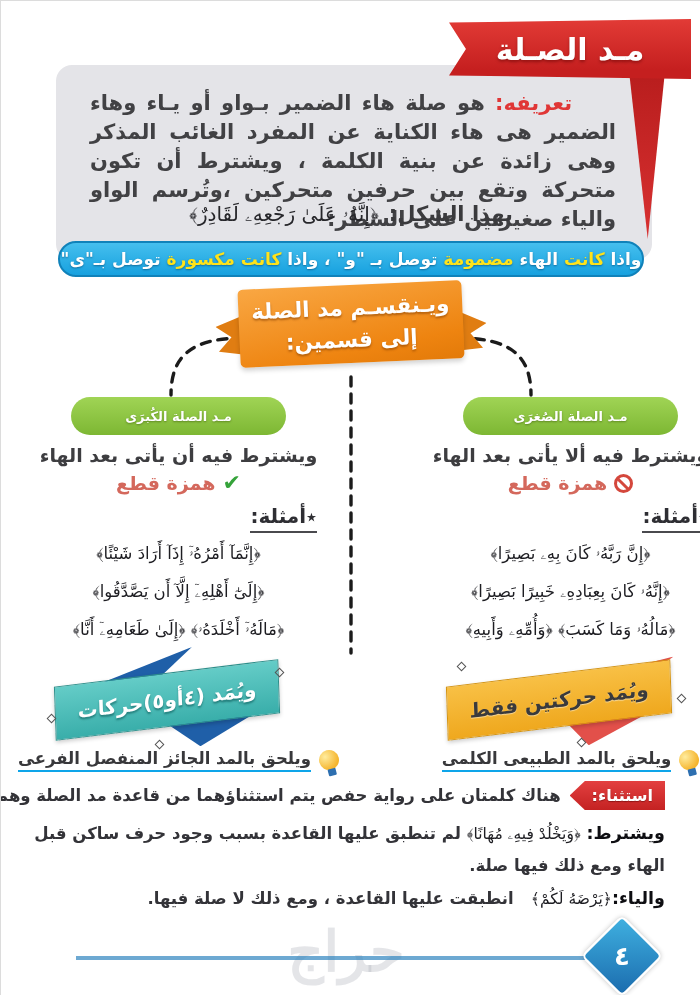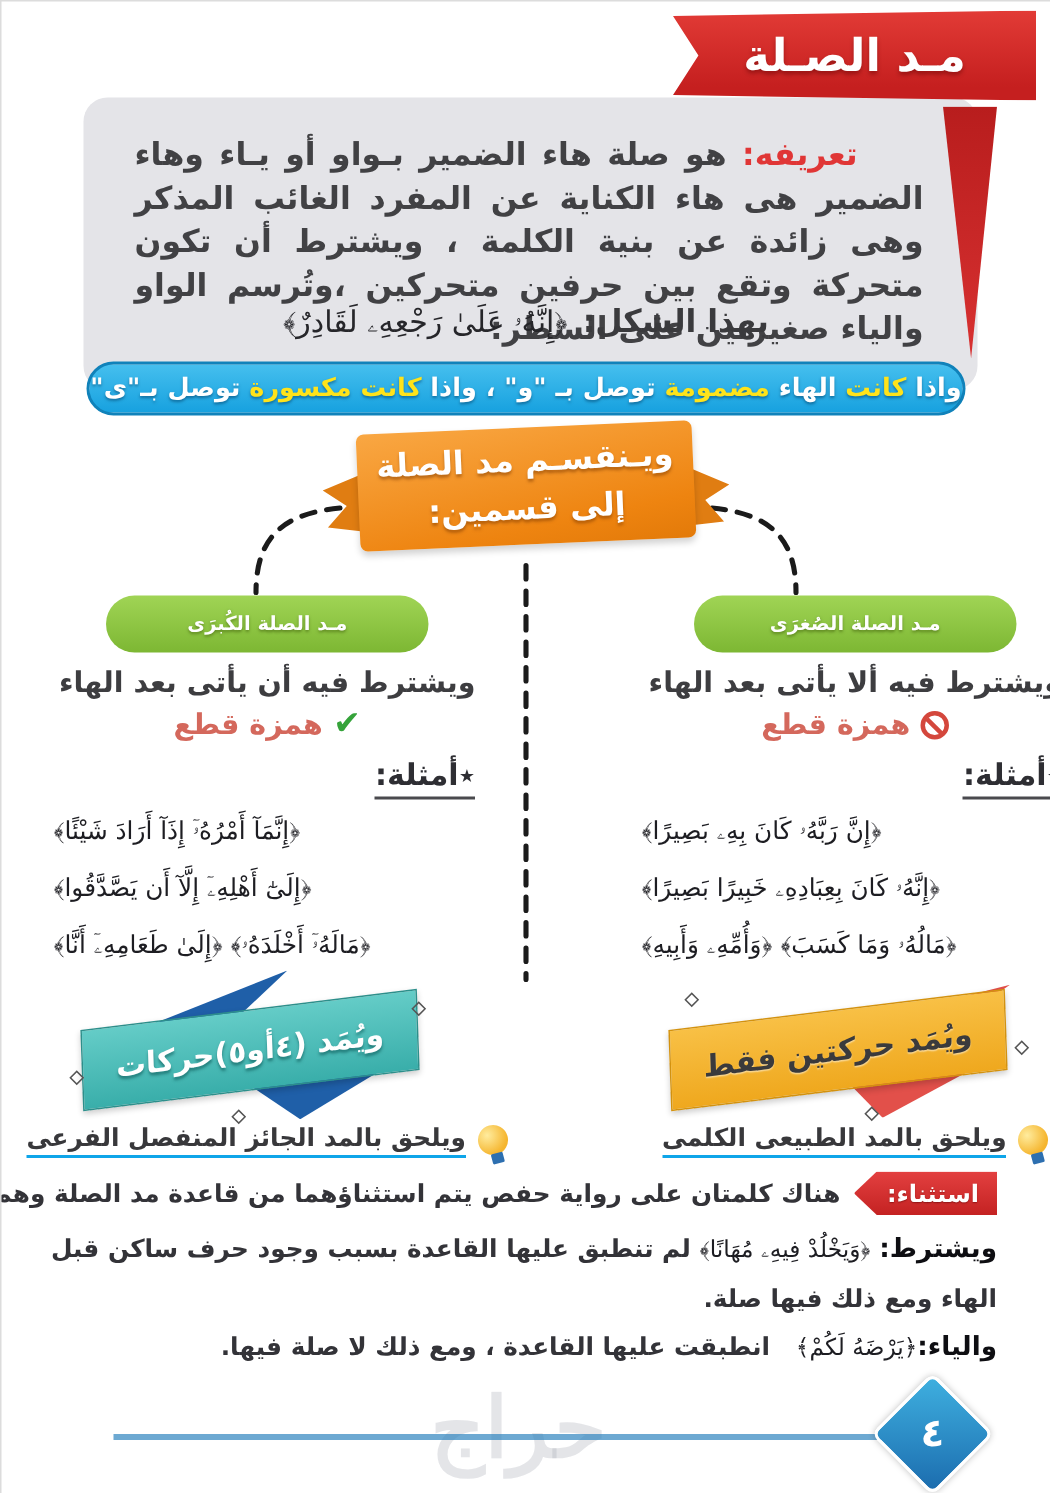--- a/index.html
+++ b/index.html
@@ -2,21 +2,21 @@
 <html lang="ar"><head>
 <meta charset="utf-8">
 <style>
   html,body{margin:0;padding:0;background:#f2f2f2;}
   .page{
     position:relative;width:700px;height:995px;margin:0 auto;background:#ffffff;
     border:1px solid #dcdcdc;overflow:hidden;direction:rtl;
     font-family:"DejaVu Sans",sans-serif;
   }
   
-  .title-ribbon{position:absolute;right:10px;top:6px;width:242px;height:60px;z-index:7;}
+  .title-ribbon{position:absolute;right:10px;top:18px;width:242px;height:60px;z-index:7;}
   .ribbon-main{
     position:absolute;inset:0;
     background:linear-gradient(180deg,#e23b36 0%,#c51f1f 85%);
     clip-path:polygon(0 6%,100% 0,100% 100%,0 94%,7% 50%);
     display:flex;align-items:center;justify-content:center;
   }
   .ribbon-main span{color:#fff;font-weight:bold;font-size:30px;text-shadow:0 2px 3px rgba(90,0,0,.45);}
   .ribbon-tail{
     position:absolute;left:628px;top:70px;width:36px;height:168px;z-index:6;
     background:linear-gradient(180deg,#b81d1d,#d83131);
@@ -75,21 +75,21 @@
   .condition{margin-top:9px;text-align:center;font-size:19px;font-weight:bold;color:#3d3d40;}
   .badge-row{margin-top:6px;display:flex;justify-content:center;align-items:center;gap:7px;
     font-size:19px;font-weight:bold;color:#d4685c;}
   .check-icon{font-size:22px;color:#35a33a;line-height:1;}
   .noentry-icon{position:relative;width:19px;height:19px;border:3px solid #d4473c;border-radius:50%;box-sizing:border-box;}
   .noentry-icon::after{content:"";position:absolute;left:-1px;top:6px;width:15px;height:3px;
     background:#d4473c;transform:rotate(45deg);}
   .ex-label-row{margin:10px 4px 2px 0;text-align:right;}
   .ex-label{display:inline-block;font-size:20px;font-weight:bold;color:#2e2e33;
     border-bottom:2.5px solid #4a4a4e;padding-bottom:3px;}
-  .ex-line{font-size:16.5px;line-height:2.3;color:#1d1d22;text-align:left;white-space:nowrap;}
+  .ex-line{font-size:16.5px;line-height:2.3;color:#1d1d22;text-align:center;white-space:nowrap;}
   
   .madd-banner{position:relative;height:92px;margin-top:6px;}
   .mb-arrow{position:absolute;}
   .teal .mb-a1{left:18px;top:-2px;width:140px;height:42px;background:#1f5fa8;
     clip-path:polygon(0 100%,100% 0,62% 100%);transform:rotate(-5deg);}
   .teal .mb-a2{left:118px;top:54px;width:118px;height:36px;background:#1f5fa8;
     clip-path:polygon(0 0,100% 0,38% 100%);transform:rotate(-5deg);}
   .yellow .mb-a1{left:118px;top:-4px;width:126px;height:44px;background:#e2504a;
     clip-path:polygon(0 100%,100% 0,58% 100%);transform:rotate(5deg);}
   .yellow .mb-a2{left:100px;top:52px;width:120px;height:38px;background:#e2504a;

